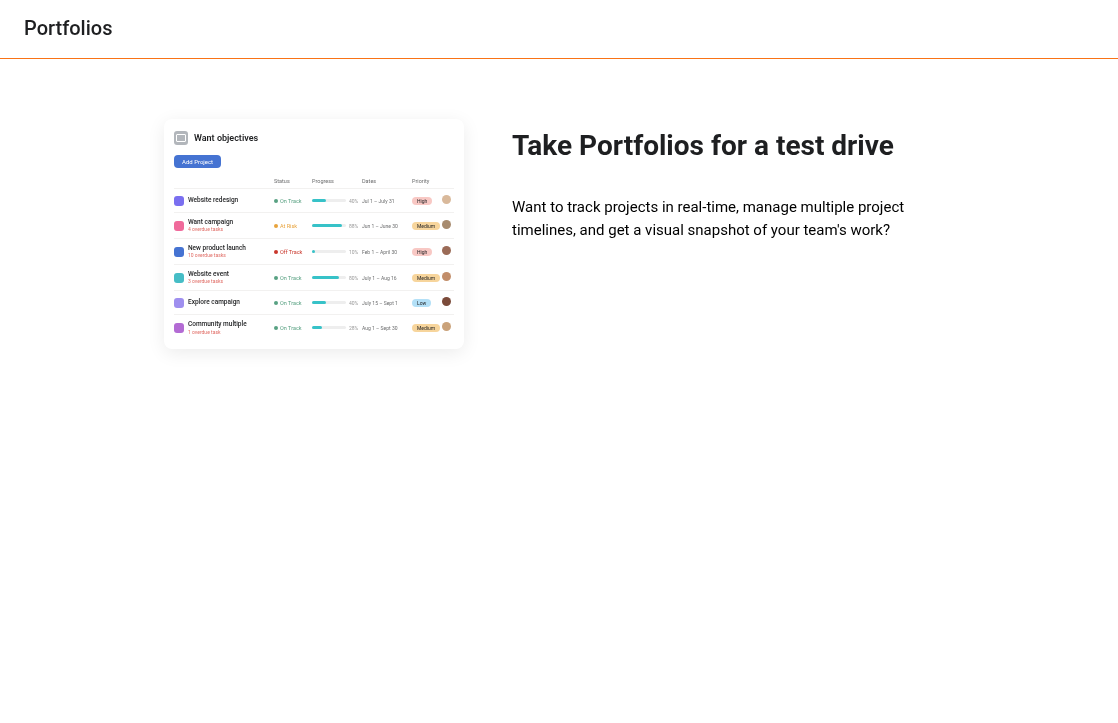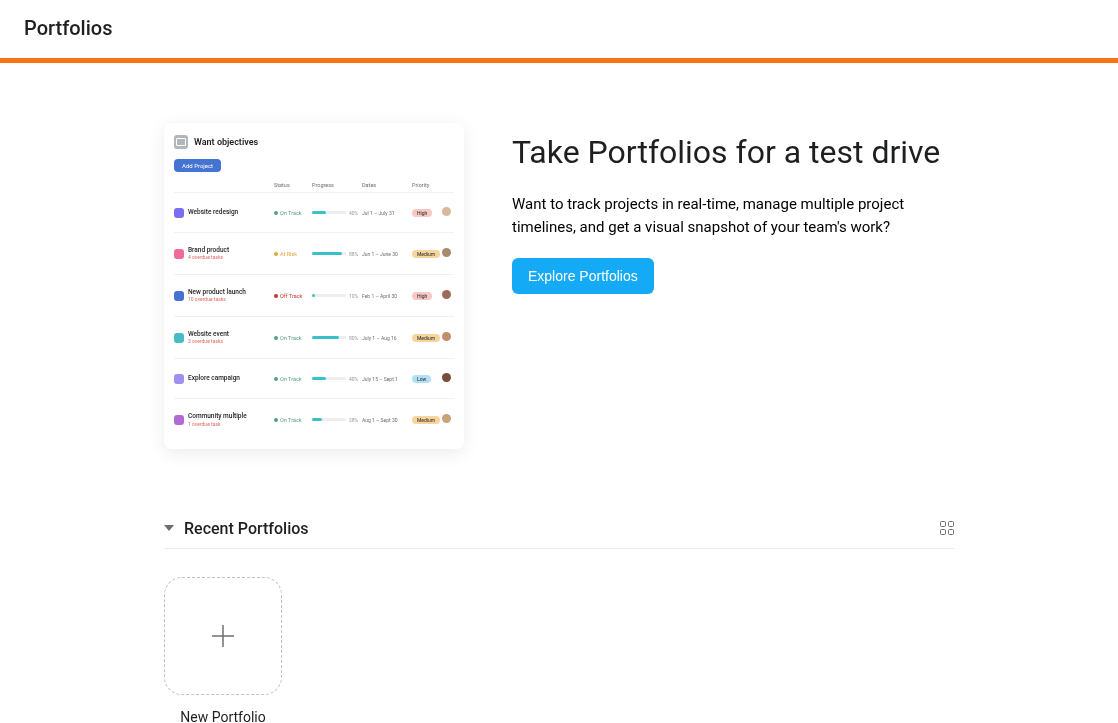--- a/index.html
+++ b/index.html
@@ -6,21 +6,21 @@
   body {
     font-family: -apple-system, BlinkMacSystemFont, "Segoe UI", Roboto, Helvetica, Arial, sans-serif;
     background: #fff;
     color: #1e1f21;
     width: 1118px;
     height: 723px;
     overflow: hidden;
   }
   .header {
     padding: 16px 24px 18px;
-    border-bottom: 5px solid #f97316;
+    border-bottom: 1px solid #f97316;
   }
   .header h1 {
     font-size: 20px;
     font-weight: 500;
   }
   .content {
     padding: 0 24px;
   }
   .hero {
     display: flex;
@@ -61,40 +61,40 @@
     grid-template-columns: 100px 38px 50px 50px 30px 12px;
     align-items:center;
     font-size:5.5px; color:#6d6e6f;
     padding: 4px 0;
   }
   .preview-row {
     display:grid;
     grid-template-columns: 100px 38px 50px 50px 30px 12px;
     align-items:center;
     border-top:1px solid #f2f1f0;
-    padding:14px 0;
+    padding:6px 0;
   }
   .preview-row .name { display:flex; align-items:center; gap:4px; }
   .preview-row .chip {
     width:10px;height:10px;border-radius:3px;flex-shrink:0;
   }
   .preview-row .pname { font-size:6.5px; color:#1e1f21; font-weight:500; line-height:1.1;}
   .preview-row .psub { font-size:5px; color:#e06b64;}
   .preview-row .status { font-size:5.5px; display:flex;align-items:center;gap:2px;}
   .preview-row .dot{width:4px;height:4px;border-radius:50%;}
   .preview-row .bar { height:3px;border-radius:2px;background:#eee;position:relative;width:34px;}
   .preview-row .bar::before{content:"";position:absolute;left:0;top:0;bottom:0;border-radius:2px;}
   .preview-row .pct{font-size:5px;color:#999;margin-left:3px;}
   .preview-row .dates{font-size:5px;color:#6d6e6f;}
   .preview-row .prio{font-size:5px;border-radius:7px;padding:1px 5px;text-align:center;}
   .preview-row .av{width:9px;height:9px;border-radius:50%;}
   
   .hero-text { flex: 1; padding-top: 10px;}
   .hero-text h2 {
-    font-size: 32px; font-weight:400; margin-bottom: 22px;
+    font-size: 28px; font-weight:700; margin-bottom: 34px;
   }
   .hero-text p {
     font-size: 15px; color:#000000; line-height:1.5;
     margin-bottom: 20px;
   }
   .explore-btn {
     background:#14aaf5; color:#fff; border:none;
     border-radius:6px; padding:10px 16px;
     font-size:14px; cursor:pointer;
   }
@@ -179,21 +179,21 @@
               <span class="pct">40%</span>
             </div>
             <div class="dates">Jul 1 – July 31</div>
             <div><span class="prio" style="background:#f8c8c4">High</span></div>
             <div><span class="av" style="display:inline-block;background:#d9b99b"></span></div>
           </div>
           <div class="preview-row">
             <div class="name">
               <span class="chip" style="background:#f06a9b"></span>
               <div>
-                <div class="pname">Brand product</div>
+                <div class="pname">Want campaign</div>
                 <div class="psub">4 overdue tasks</div>
               </div>
             </div>
             <div class="status">
               <span class="dot" style="background:#e8a33d"></span>
               <span style="color:#e8a33d">At Risk</span>
             </div>
             <div style="display:flex;align-items:center">
               <div class="bar">
                 <span style="position:absolute;left:0;top:0;bottom:0;border-radius:2px;background:#37c2c8;width:88%"></span>
@@ -290,43 +290,17 @@
             <div class="dates">Aug 1 – Sept 30</div>
             <div><span class="prio" style="background:#f7d59c">Medium</span></div>
             <div><span class="av" style="display:inline-block;background:#caa27a"></span></div>
           </div>
         </div>
     </div>
 
     <div class="hero-text">
       <h2>Take Portfolios for a test drive</h2>
       <p>Want to track projects in real-time, manage multiple project timelines, and get a visual snapshot of your team's work?</p>
-      <button class="explore-btn">Explore Portfolios</button>
     </div>
   </div>
 
-  <div class="recent">
-    <div class="recent-head">
-      <div class="left">
-        <span class="caret"></span>
-        <span class="lbl">Recent Portfolios</span>
-      </div>
-      <div class="grid-icon">
-        <span></span>
-          <span></span>
-          <span></span>
-          <span></span>
-      </div>
-    </div>
-    <div class="recent-body">
-      <div class="new-card">
-        <div class="tile">
-          <svg width="30" height="30" viewBox="0 0 30 30" fill="none" stroke-width="1.5">
-            <line x1="15" y1="4" x2="15" y2="26"></line>
-            <line x1="4" y1="15" x2="26" y2="15"></line>
-          </svg>
-        </div>
-        <div class="cap">New Portfolio</div>
-      </div>
-    </div>
-  </div>
 
 </div>
 
 </body></html>

